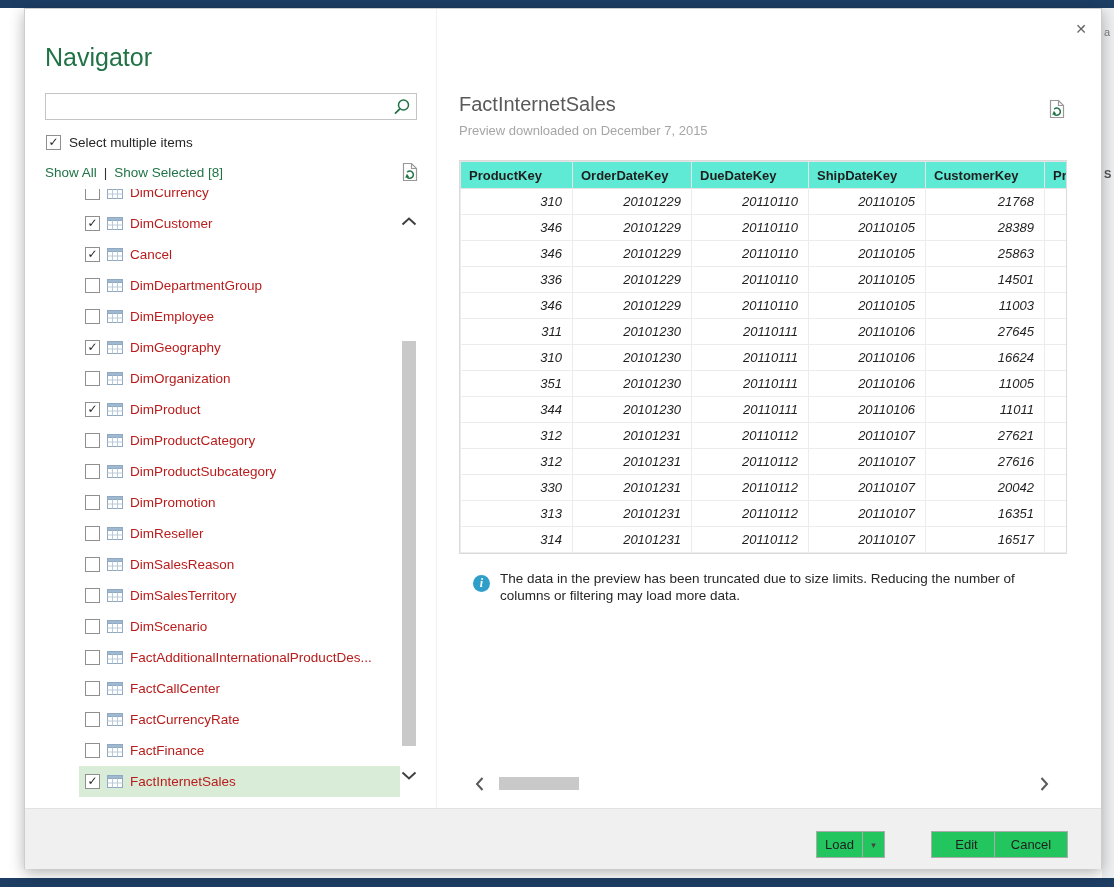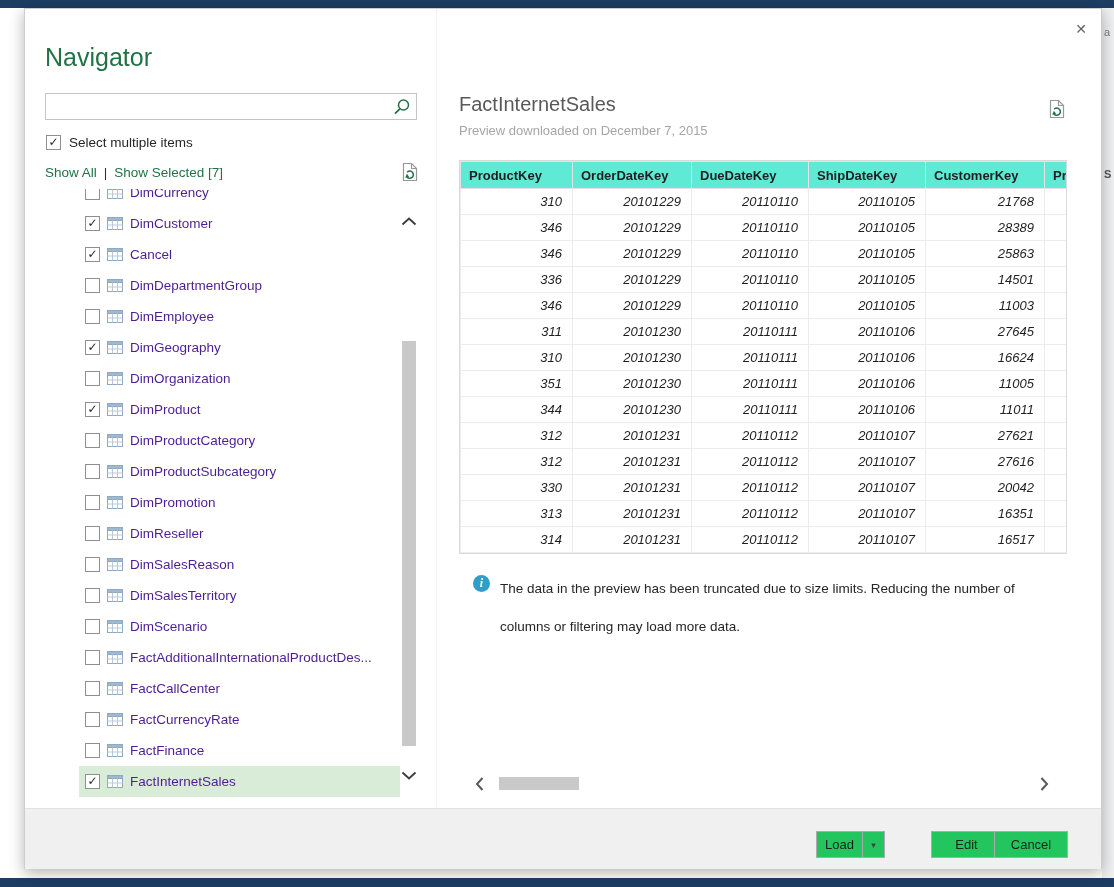--- a/index.html
+++ b/index.html
@@ -38,21 +38,21 @@
   .links-row { position:absolute; left:20px; top:156px; width:374px; height:20px; font-size:13.5px; }
   .green-link { color:#217346; text-decoration:none; cursor:pointer;margin-top:44px; }
   .link-sep { color:#333; margin:0 7px; }
   .refresh-icon { position:absolute; right:0; top:-3px; cursor:pointer; }
 
   .nav-list { position:absolute; left:54px; top:180px; width:321px; height:610px; overflow:hidden; }
   .nav-item { height:31px; display:flex; align-items:center; gap:7px; padding-left:6px; cursor:pointer; }
   .nav-item:first-child { margin-top:-12px; }
   .nav-item.selected { background:#d9ecd8; }
   .tbl-icon { flex:0 0 auto; display:inline-flex; }
-  .item-label { font-size:13.5px; color:#4c1d95; white-space:nowrap; overflow:hidden; }
+  .item-label { font-size:13.5px; color:#b91c1c; white-space:nowrap; overflow:hidden; }
 
   .v-scrollbar { position:absolute; left:375px; top:180px; width:18px; height:610px; }
   .v-thumb { position:absolute; left:2px; top:152px; width:14px; height:405px; background:#c9c9c9; }
   .chev { position:absolute; cursor:pointer; display:inline-flex; }
   .chev-up   { left:1px; top:28px; }
   .chev-down { left:1px; top:582px; }
 
   
   .right-pane { position:absolute; left:411px; top:0; width:666px; height:799px; border-left:1px solid #f1f1f1; }
   .preview-title { position:absolute; left:22px; top:84px; font-size:20px; color:#595959; }
@@ -65,21 +65,21 @@
   .preview-table th { background:#5eead4; font-weight:bold; font-size:13px; color:#1f1f1f; text-align:left;
                       padding:5px 8px; border:1px solid #e4e4e4; height:27px; white-space:nowrap; overflow:hidden; }
   .preview-table td { font-size:13px; font-style:italic; color:#1f1f1f; text-align:right;
                       padding:3px 10px 3px 8px; border:1px solid #ececec; height:26px; background:#fff;
                       white-space:nowrap; overflow:hidden; }
 
   .info-row { position:absolute; left:36px; top:561px; width:585px; display:flex; gap:10px; align-items:flex-start; }
   .info-icon { width:17px; height:17px; border-radius:50%; background:#2f9fca; color:#fff; font-size:12px;
                font-weight:bold; font-style:italic; font-family:"Liberation Serif",serif;
                display:inline-flex; align-items:center; justify-content:center; flex:0 0 auto; margin-top:5px; }
-  .info-text { font-size:13.5px; color:#262626; line-height:38px; width:558px; }
+  .info-text { font-size:13.5px; color:#262626; line-height:17px; width:558px; }
 
   .h-scrollbar { position:absolute; left:22px; top:767px; width:608px; height:16px; }
   .h-thumb { position:absolute; left:40px; top:1px; width:80px; height:13px; background:#c9c9c9; }
   .chev-left  { left:16px; top:1px; }
   .chev-right { right:18px; top:1px; }
 
   
   .dialog-footer { position:absolute; left:0; right:0; top:799px; height:61px; background:#f0f0f0;
                    border-top:1px solid #e2e2e2; }
   .btn { position:absolute; top:22px; height:27px; background:#22c55e; border:1px solid #ababab;
@@ -116,21 +116,21 @@
         </svg>
       </span>
     </div>
 
     <div class="select-multiple-row">
       <span class="cb">✓</span>
       <span class="cb-label">Select multiple items</span>
     </div>
 
     <div class="links-row">
-      <a class="green-link">Show All</a><span class="link-sep">|</span><a class="green-link">Show Selected [7]</a>
+      <a class="green-link">Show All</a><span class="link-sep">|</span><a class="green-link">Show Selected [8]</a>
       <span class="refresh-icon">
         <svg width="17" height="20" viewBox="0 0 17 20">
           <path d="M1.5 1.5 H9.5 L14.5 6.5 V18.5 H1.5 Z" fill="#ffffff" stroke="#989898" stroke-width="1.2"></path>
           <path d="M9.5 1.5 V6.5 H14.5" fill="none" stroke="#989898" stroke-width="1.2"></path>
           <path d="M5.2 10.2 A3.6 3.6 0 1 1 4.6 14.4" fill="none" stroke="#217346" stroke-width="1.5"></path>
           <path d="M3.2 15.8 L7.2 15 L4.9 11.8 Z" fill="#217346"></path>
         </svg>
       </span>
     </div>
 

